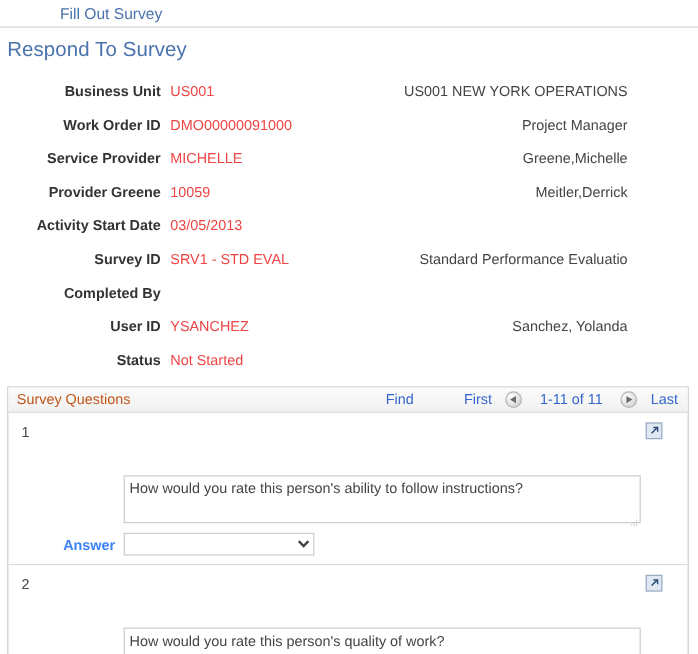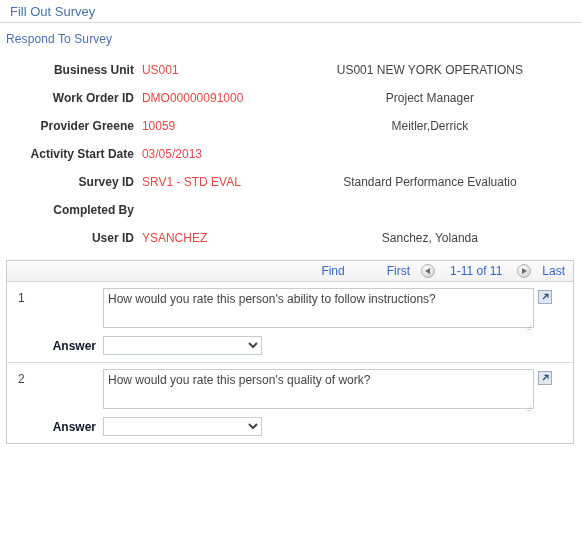--- a/index.html
+++ b/index.html
@@ -22,26 +22,27 @@
     height: 23px;
     padding: 4px 0 0 10px;
     box-sizing: border-box;
     border-bottom: 1px solid #d6d6d6;
   }
   .breadcrumb-link {
     color: #4a72ad;
     font-size: 13px;
     text-decoration: none;
     cursor: pointer;
+    margin-left: 40px;
   }
 
   
   .page-title {
     color: #4a72ad;
-    font-size: 12px;
+    font-size: 17px;
     font-weight: normal;
     margin: 0;
     padding: 9px 0 0 6px;
     letter-spacing: 0.1px;
   }
 
   
   .fields {
     margin-top: 10px;
     width: 524px;
@@ -60,21 +61,21 @@
   }
   .fld-value {
     width: 193px;
     text-align: left;
     font-size: 12px;
     color: #ef4444;
     white-space: nowrap;
     vertical-align: middle;
   }
   .fld-value2 {
-    text-align: center;
+    text-align: right;
     font-size: 12px;
     color: #444444;
     white-space: nowrap;
     vertical-align: middle;
     padding-left: 1px;
   }
 
   
   .grid {
     margin: 8px 6px 0 6px;
@@ -174,21 +175,21 @@
     border: 1px solid #c8cdd3;
     background: #ffffff;
     font-family: "Liberation Sans", sans-serif;
     font-size: 12px;
     color: #444444;
     padding: 3px 4px;
     resize: none;
     overflow: hidden;
     line-height: 15px;
   }
-  .ta-wrap { position: relative; }
+  .ta-wrap { position: relative; margin-top: 46px; }
   .resize-grip {
     position: absolute;
     right: 2px;
     bottom: 2px;
     width: 8px;
     height: 8px;
     pointer-events: none;
   }
   .expand-icon {
     width: 14px;
@@ -209,21 +210,21 @@
     margin-top: 5px;
   }
   .answer-label {
     width: 85px;
     flex: 0 0 85px;
     text-align: right;
     padding-right: 7px;
     box-sizing: border-box;
     font-weight: bold;
     font-size: 12px;
-    color: #0f172a;
+    color: #3b82f6;
   }
   .answer-select {
     width: 159px;
     height: 19px;
     box-sizing: border-box;
     border: 1px solid #c8cdd3;
     background: #ffffff;
     font-family: "Liberation Sans", sans-serif;
     font-size: 12px;
     color: #444444;
@@ -246,20 +247,25 @@
       <td class="fld-label">Business Unit</td>
       <td class="fld-value">US001</td>
       <td class="fld-value2">US001 NEW YORK OPERATIONS</td>
     </tr>
     <tr>
       <td class="fld-label">Work Order ID</td>
       <td class="fld-value">DMO00000091000</td>
       <td class="fld-value2">Project Manager</td>
     </tr>
     <tr>
+      <td class="fld-label">Service Provider</td>
+      <td class="fld-value">MICHELLE</td>
+      <td class="fld-value2">Greene,Michelle</td>
+    </tr>
+    <tr>
       <td class="fld-label">Provider Greene</td>
       <td class="fld-value">10059</td>
       <td class="fld-value2">Meitler,Derrick</td>
     </tr>
     <tr>
       <td class="fld-label">Activity Start Date</td>
       <td class="fld-value">03/05/2013</td>
       <td class="fld-value2"></td>
     </tr>
     <tr>
@@ -270,26 +276,32 @@
     <tr>
       <td class="fld-label">Completed By</td>
       <td class="fld-value"></td>
       <td class="fld-value2"></td>
     </tr>
     <tr>
       <td class="fld-label">User ID</td>
       <td class="fld-value">YSANCHEZ</td>
       <td class="fld-value2">Sanchez, Yolanda</td>
     </tr>
+    <tr>
+      <td class="fld-label">Status</td>
+      <td class="fld-value">Not Started</td>
+      <td class="fld-value2"></td>
+    </tr>
   </tbody>
 </table>
 
 <div class="grid">
 
   <div class="grid-header">
+    <span class="grid-title">Survey Questions</span>
 
     <div class="grid-nav">
       <a class="find-link" href="#">Find</a>
 
       <a class="nav-word" href="#">First</a>
 
       <span class="circ-btn">
         <span class="tri-left"></span>
       </span>
 

